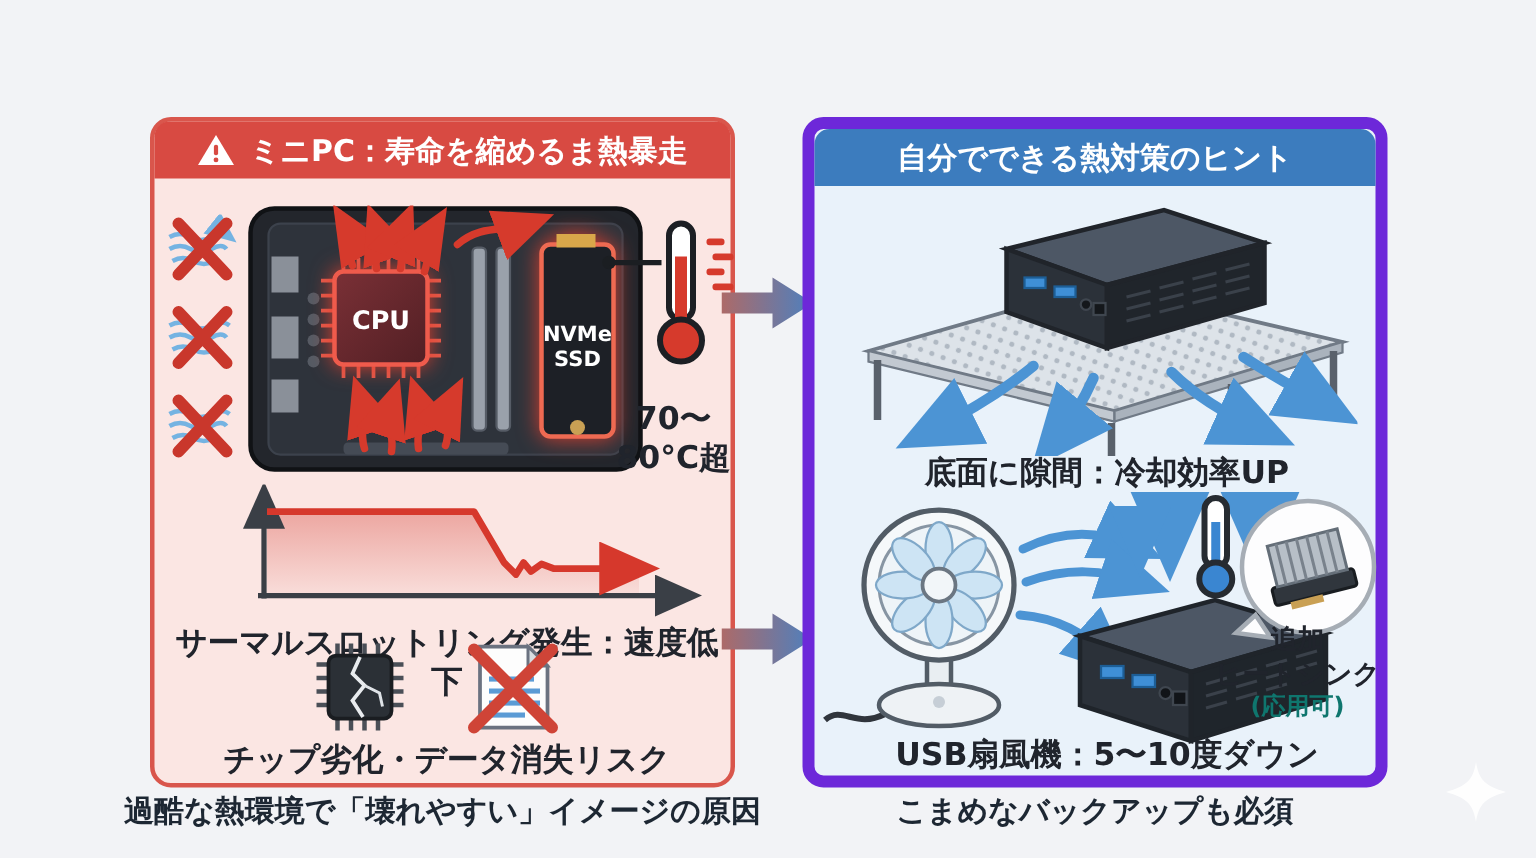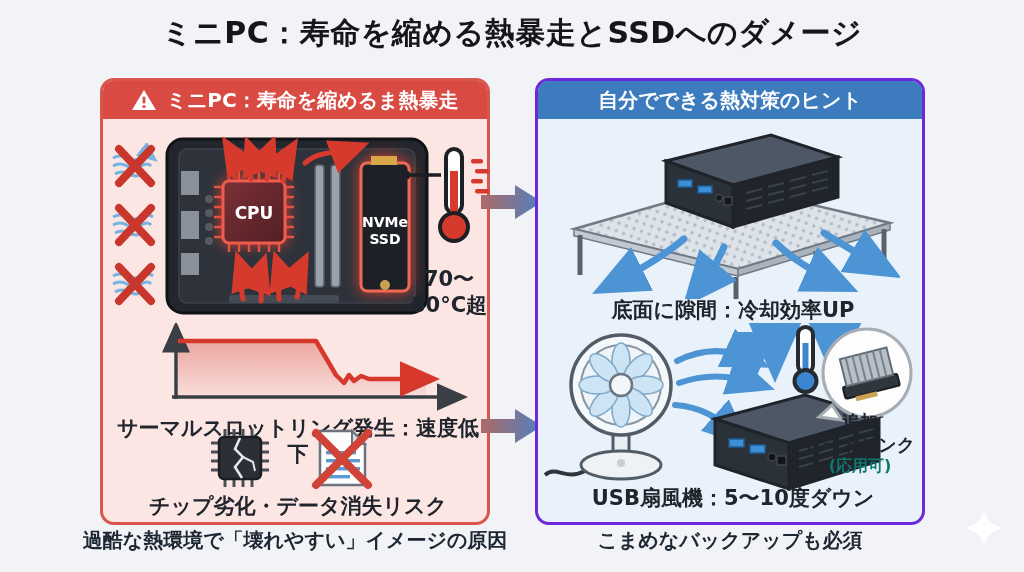--- a/index.html
+++ b/index.html
@@ -3,36 +3,35 @@
 <meta charset="utf-8">
 <style>
   html,body{margin:0;padding:0;}
   body{font-family:"DejaVu Sans","Liberation Sans",sans-serif;}
   #stage{position:relative;width:1024px;height:572px;background:#f2f3f6;overflow:hidden;}
   .abs{position:absolute;box-sizing:border-box;}
   #page-title{left:0;top:13px;width:100%;text-align:center;font-size:30px;font-weight:800;color:#16161a;letter-spacing:.5px;}
   
   .panel{border-radius:14px;width:390px;height:447px;top:78px;padding-left:36px;}
   #left-panel{left:100px;background:#fbe6e3;border:3px solid #d9564c;}
-  #right-panel{left:535px;background:#e9f2fa;border:3px solid #6d28d9;}
+  #right-panel{left:535px;background:#e9f2fa;border:8px solid #6d28d9;}
   .panel-header{position:absolute;left:0;top:0;width:100%;height:38px;border-radius:10px 10px 0 0;
     display:flex;align-items:center;justify-content:center;gap:9px;color:#fff;font-size:20px;font-weight:700;}
   #left-panel .panel-header{background:#d84a42;}
   #right-panel .panel-header{background:#3c7cbe;}
   .caption{font-weight:700;color:#20242c;text-align:center;font-size:21px;line-height:1.25;}
   .footer-caption{font-size:20px;font-weight:800;color:#1d2733;text-align:center;}
   .note{color:#0f766e;font-weight:600;font-size:16px;}
   svg{display:block;}
 </style>
 </head>
 <body>
 
 <div id="stage">
 
-  <div id="page-title" class="abs">ミニPC：寿命を縮める熱暴走とSSDへのダメージ</div>
 
   <div id="left-panel" class="abs panel">
     <div class="panel-header">
       <svg width="26" height="23" viewBox="0 0 26 23">
         <path d="M13 1 L25 21 H1 Z" fill="#ffffff"></path>
         <rect x="11.6" y="7.5" width="2.8" height="7" rx="1.3" fill="#d84a42"></rect>
         <circle cx="13" cy="17.6" r="1.6" fill="#d84a42"></circle>
       </svg>
       <span>ミニPC：寿命を縮めるま熱暴走</span>
     </div>

